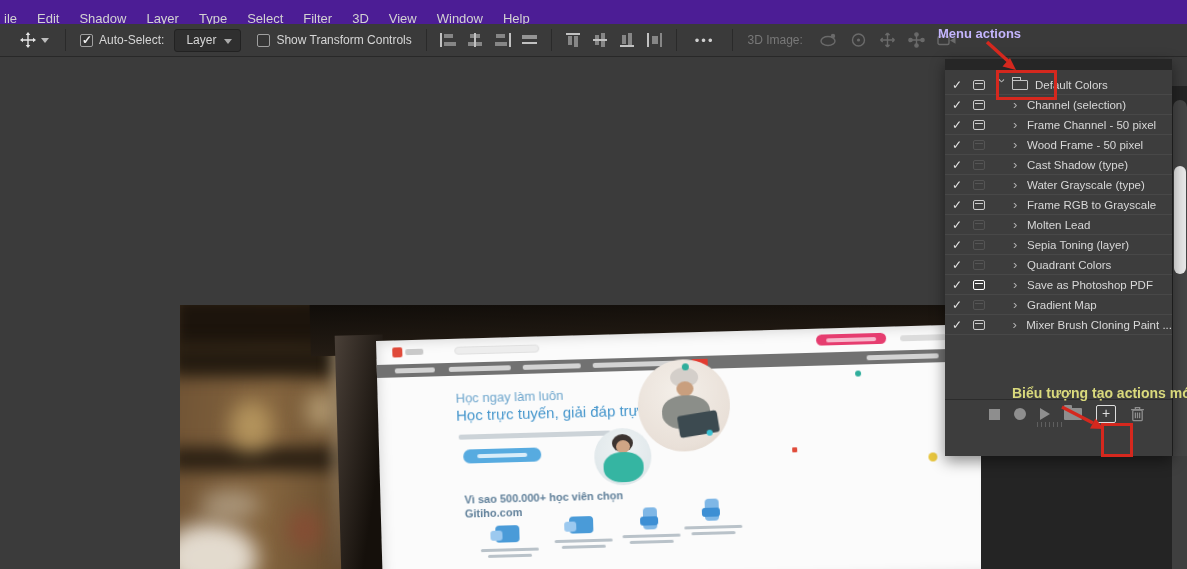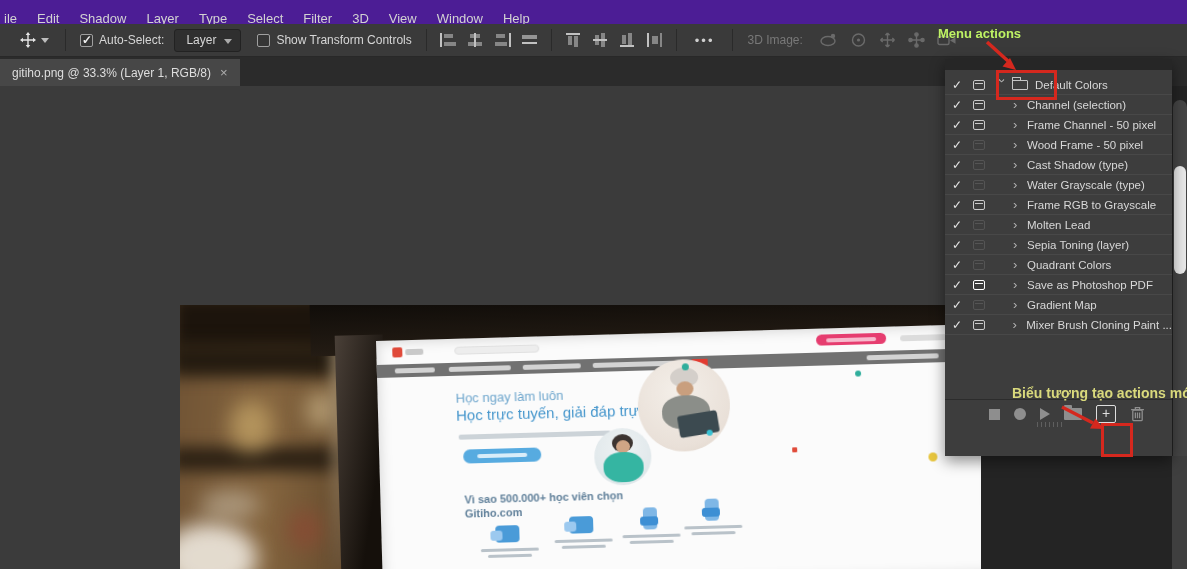--- a/index.html
+++ b/index.html
@@ -170,21 +170,21 @@
   .i-plus { width:20px; height:18px; border:1.5px solid #dedede; border-radius:2px; color:#dedede;
     font-size:14px; line-height:15px; text-align:center; }
   .grip { position:absolute; left:92px; bottom:1px; width:28px; height:5px;
     background:repeating-linear-gradient(90deg,#5f5f5f 0 1px,transparent 1px 4px); }
 
   
   .ann-red-rect { position:absolute; border:3px solid #d5281e; z-index:9; }
   .rr-tab { left:996px; top:70px; width:61px; height:30px; }
   .rr-new { left:1101px; top:423px; width:32px; height:34px; }
   .ann-text { position:absolute; font-weight:bold; white-space:nowrap; z-index:10; }
-  .ann-menu { left:938px; top:26px; font-size:13px; color:#bef264; }
+  .ann-menu { left:938px; top:26px; font-size:13px; color:#c4b5fd; }
   .ann-new { left:1012px; top:385px; font-size:14px; color:#d9d97c; }
   .arrows { position:absolute; left:0; top:0; width:1187px; height:569px; z-index:9; pointer-events:none;}
 </style>
 </head>
 <body>
 
 <div class="app">
 
   <div class="menubar">
       <span class="mi">ile</span>
@@ -254,26 +254,20 @@
         <circle cx="2.5" cy="8" r="1.6"></circle>
           <circle cx="14.5" cy="8" r="1.6"></circle>
       </g>
     </svg>
     <svg class="g3d" width="20" height="16" viewBox="0 0 20 16">
       <rect x="1" y="4.5" width="11" height="8" rx="1.5" fill="none" stroke="#7a7a7a" stroke-width="1.4"></rect>
       <path d="M13 8.5l5.5-3.3v6.6z" fill="#7a7a7a"></path>
     </svg>
   </div>
 
-  <div class="tabstrip">
-    <div class="doctab">
-      <span>gitiho.png @ 33.3% (Layer 1, RGB/8)</span>
-      <span class="tab-close">×</span>
-    </div>
-  </div>
 
   <div class="canvas">
     <div class="photo">
       <div class="p-base"></div>
       <div class="p-topdark"></div>
       <div class="p-shelf1"></div>
       <div class="p-shelf2"></div>
       <div class="blob" style="left:50px;top:95px;width:42px;height:52px;background:#c9a96a;opacity:.7;"></div>
       <div class="blob" style="left:125px;top:85px;width:34px;height:40px;background:#d8c193;opacity:.6;"></div>
       <div class="blob" style="left:108px;top:205px;width:34px;height:40px;background:#8a4a33;opacity:.8;"></div>

